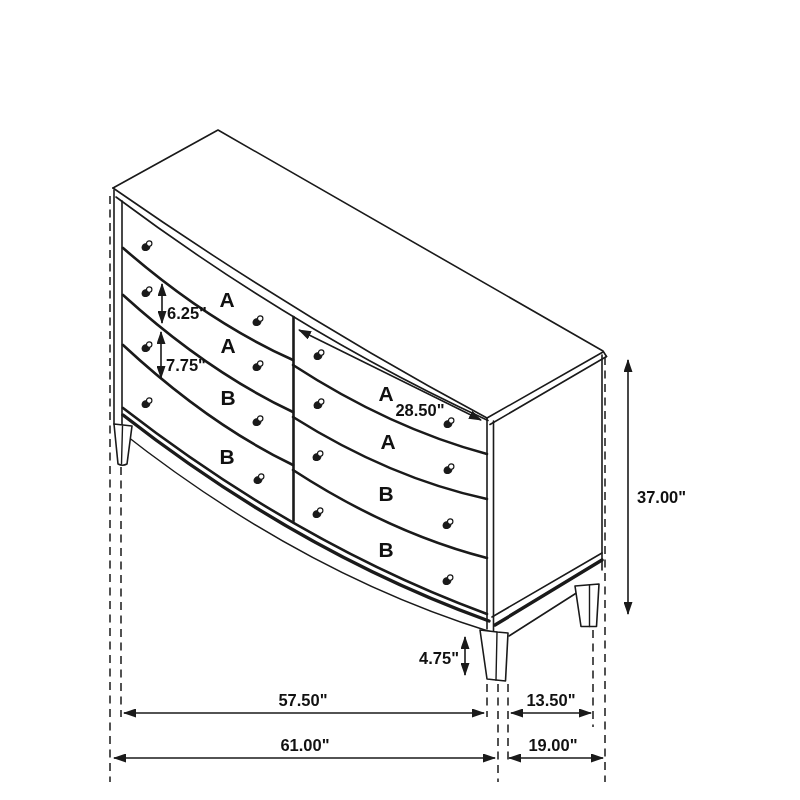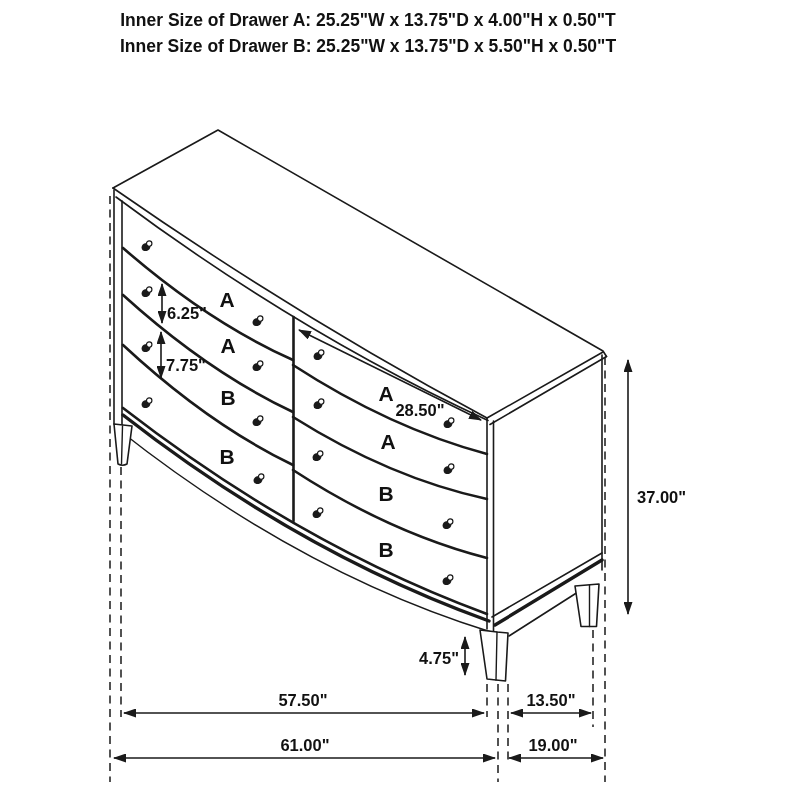--- a/index.html
+++ b/index.html
@@ -17,24 +17,20 @@
   .leg{fill:#ffffff;stroke:#1a1a1a;stroke-width:1.6;stroke-linejoin:round;}
   text{font-family:"Liberation Sans",sans-serif;font-weight:700;fill:#111;}
   .dimtxt{font-size:16.5px;}
   .ltr{font-size:21px;}
 </style>
 </head>
 <body>
 
 <div class="stage">
 
-  <div class="title-block">
-    <div>Inner Size of Drawer A: 25.25"W x 13.75"D x 4.00"H x 0.50"T</div>
-    <div>Inner Size of Drawer B: 25.25"W x 13.75"D x 5.50"H x 0.50"T</div>
-  </div>
 
   <svg width="800" height="800" viewBox="0 0 800 800">
     <defs>
       <marker id="ah" markerUnits="userSpaceOnUse" markerWidth="13" markerHeight="9" refX="12" refY="4.5" orient="auto-start-reverse">
         <path d="M0,0 L13,4.5 L0,9 Z" fill="#1a1a1a"></path>
       </marker>
       <g id="knob">
         <ellipse rx="4.6" ry="3.9" transform="rotate(-28)" fill="#1a1a1a"></ellipse>
         <circle cx="3.2" cy="-3.4" r="2.7" fill="#ffffff" stroke="#1a1a1a" stroke-width="1.2"></circle>
       </g>

